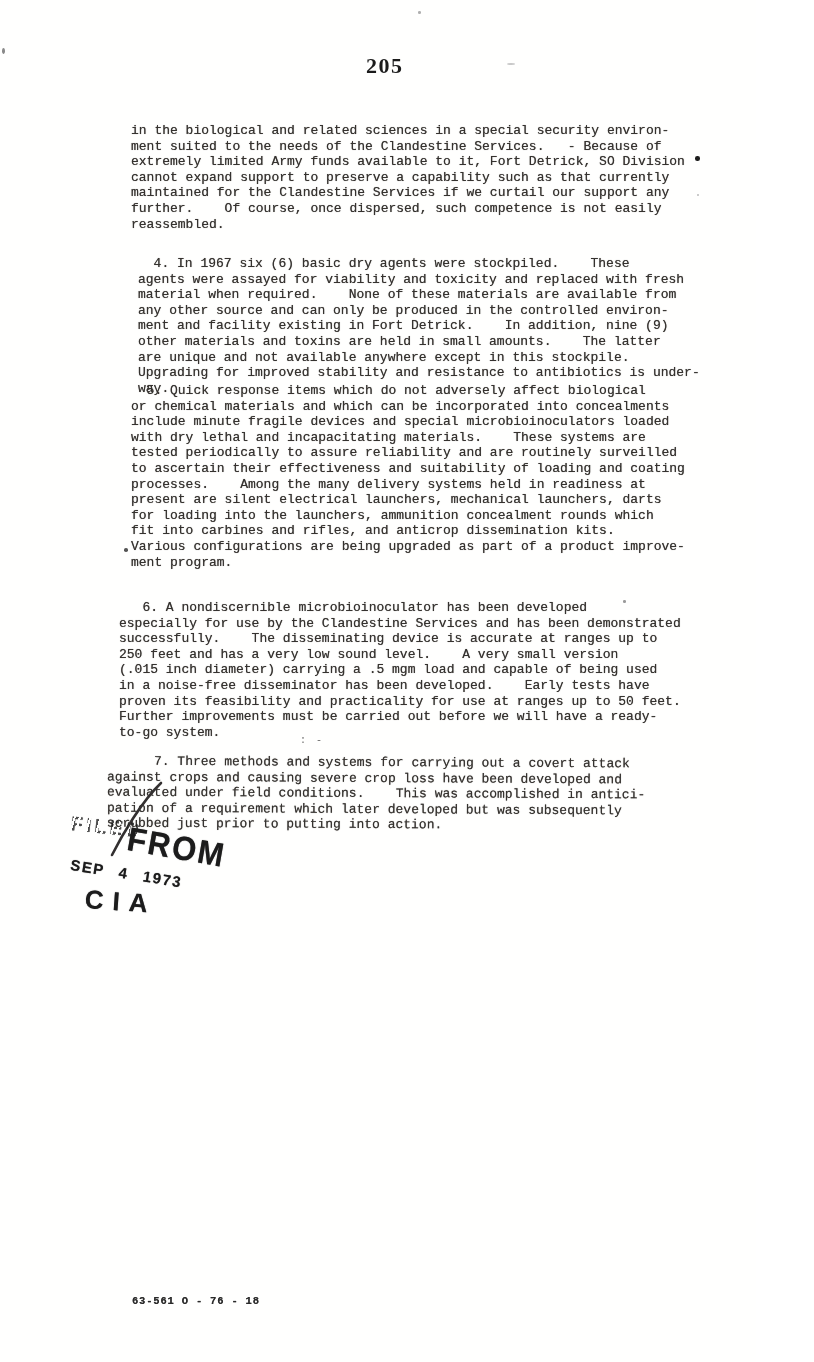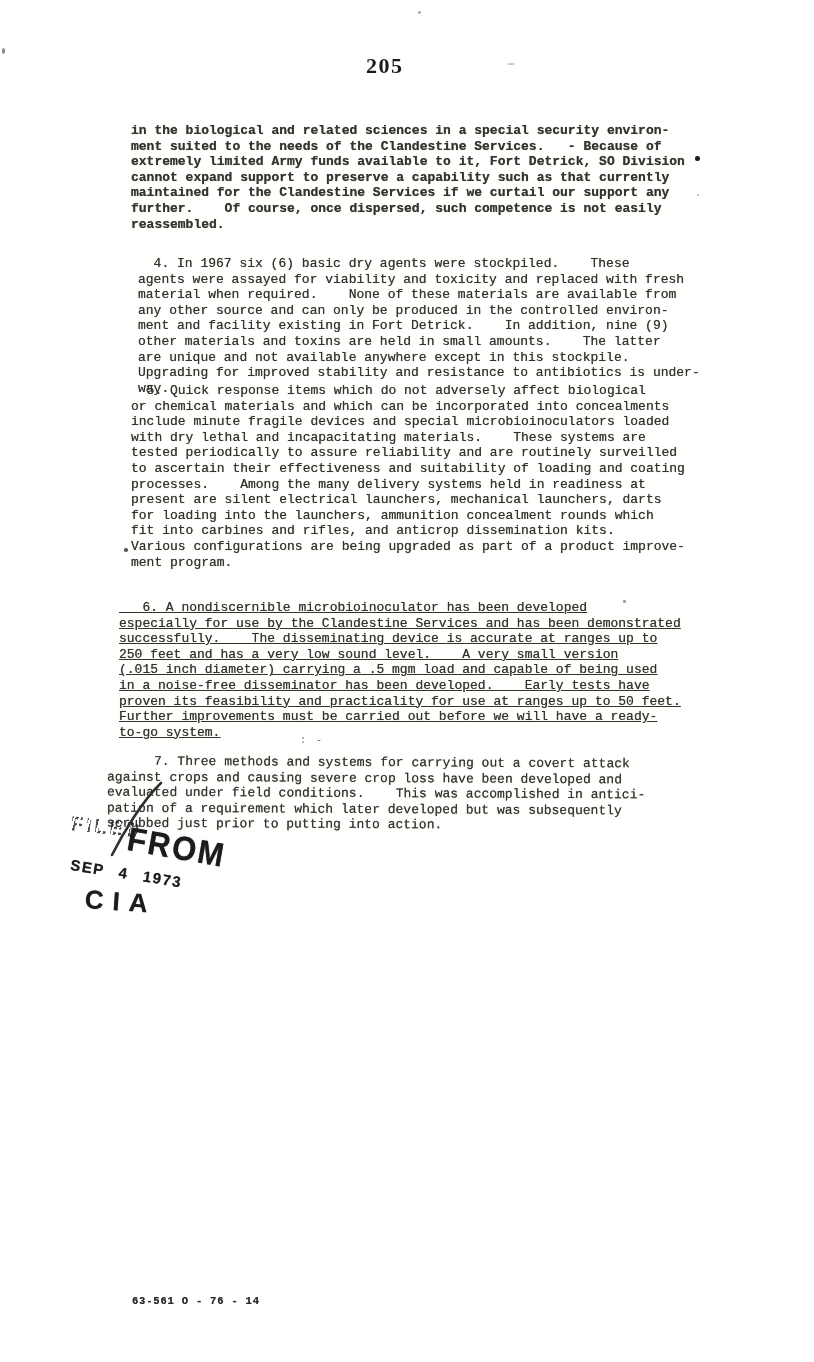--- a/index.html
+++ b/index.html
@@ -27,24 +27,24 @@
   }
   .para {
     position: absolute;
     font-family: "Liberation Mono", "DejaVu Sans Mono", monospace;
     font-size: 13px;
     line-height: 15.6px;
     white-space: pre;
     color: #35322f;
     text-shadow: 0 0 0.7px rgba(50, 46, 42, 0.75);
   }
-  .para-1 { left: 131px; top: 123px; font-weight: bold; }
+  .para-1 { left: 131px; top: 123px; }
   .para-4 { left: 138px; top: 256px; }
   .para-5 { left: 131px; top: 383px; }
-  .para-6 { left: 119px; top: 600px; text-decoration: underline; }
+  .para-6 { left: 119px; top: 600px; }
   .para-7 { left: 107px; top: 755px; transform: rotate(0.3deg); }
 
   .stamp-part {
     position: absolute;
     font-family: "Liberation Sans", "DejaVu Sans", sans-serif;
     font-weight: 700;
     color: #1c1c1c;
     text-shadow: 0 0 0.8px rgba(20,20,20,0.7);
   }
   .stamp-filed {
@@ -165,21 +165,21 @@
 
   <svg class="checkmark" viewBox="0 0 62 82" xmlns="http://www.w3.org/2000/svg">
     <path d="M6 76 C 16 56, 36 22, 55 4" stroke="#333030" stroke-width="2.6" fill="none" stroke-linecap="round"></path>
   </svg>
 
   <div class="stamp-part stamp-filed">FILED</div>
   <div class="stamp-part stamp-from">FROM</div>
   <div class="stamp-part stamp-date">SEP 4 1973</div>
   <div class="stamp-part stamp-cia">CIA</div>
 
-  <div class="footer-code">63-561 O - 76 - 14</div>
+  <div class="footer-code">63-561 O - 76 - 18</div>
 
   <div class="speck s1"></div>
   <div class="speck s2"></div>
   <div class="speck s3"></div>
   <div class="speck s4"></div>
   <div class="speck s5"></div>
   <div class="speck s6"></div>
   <div class="speck s7"></div>
   <div class="speck s8"></div>
 

